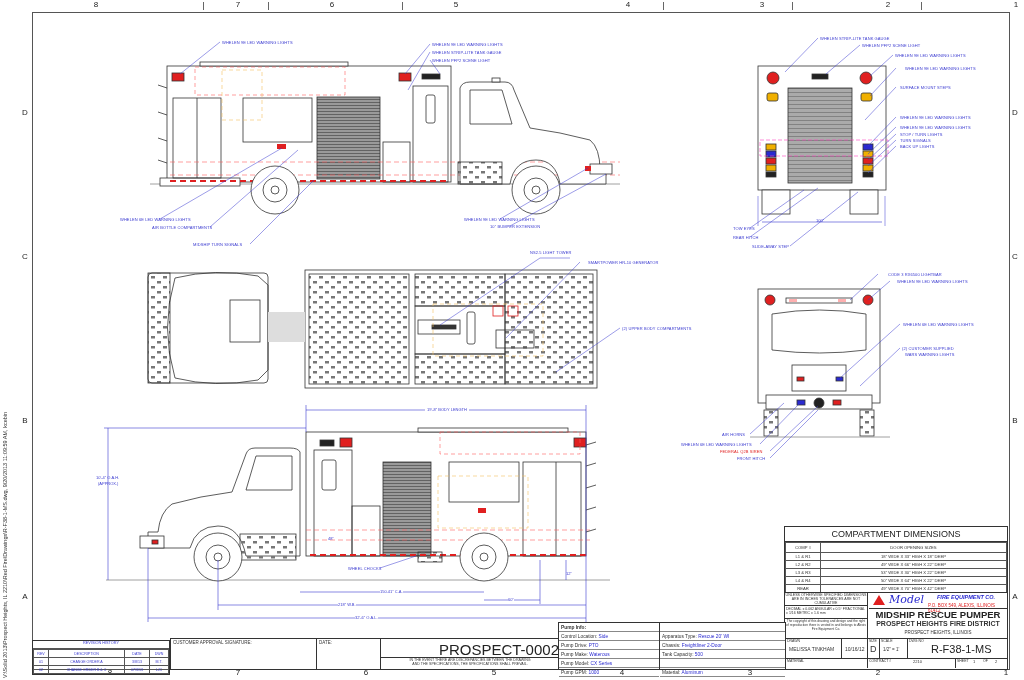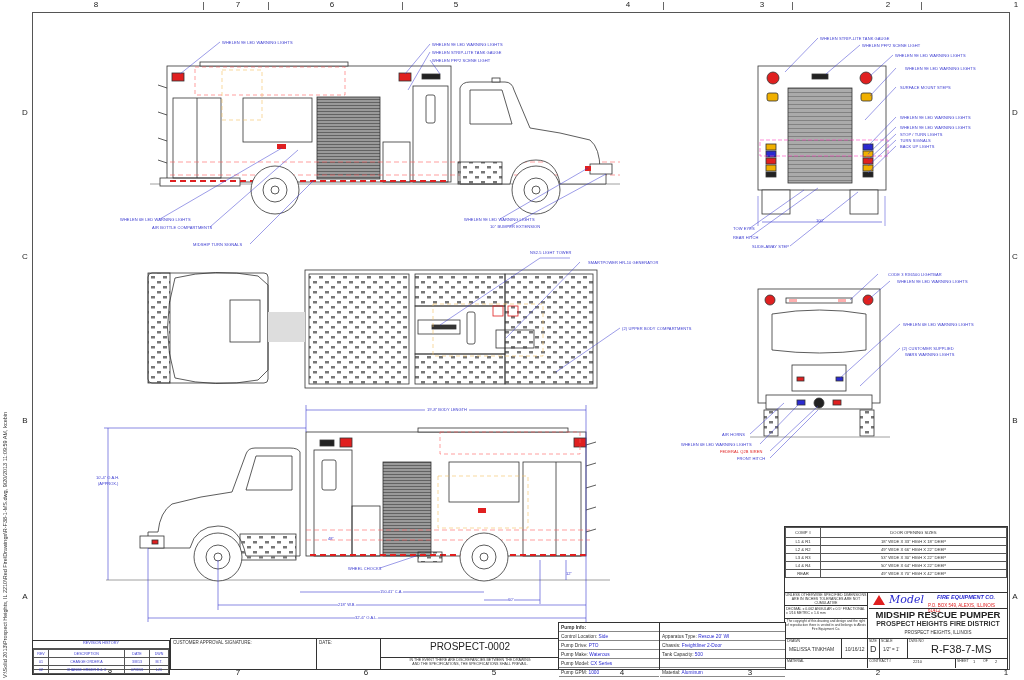--- a/index.html
+++ b/index.html
@@ -345,20 +345,21 @@
 <div class="dim" style="left:98px;top:481px">(APPROX.)</div>
 <div class="dim" style="left:380px;top:589px;background:#fff">150.41" C.A.</div>
 <div class="dim" style="left:338px;top:602px;background:#fff">218" W.B.</div>
 <div class="dim" style="left:355px;top:615px;background:#fff">32'-6" O.A.L.</div>
 <div class="dim" style="left:508px;top:597px;background:#fff">60"</div>
 <div class="dim" style="left:566px;top:571px">12"</div>
 <div class="dim" style="left:328px;top:536px">48"</div>
 <div class="callout" style="left:348px;top:566px">WHEEL CHOCKS</div>
 
 <div class="tb" style="left:784px;top:526px;width:222px;height:66px">
+  <div style="text-align:center;font-size:9px;padding:2px 0;border-bottom:1px solid #333">COMPARTMENT DIMENSIONS</div>
   <table class="cd" style="width:100%">
     <tbody>
         <tr style="height:10px">
       <td style="width:30px">COMP #</td>
       <td>DOOR OPENING SIZES</td>
     </tr>
     <tr>
           <td>L1 &amp; R1</td>
           <td>18" WIDE X 33" HIGH X 18" DEEP</td>
         </tr>
@@ -403,21 +404,21 @@
   <div class="abs" style="left:56px;top:45px;height:20px;border-left:1px solid #333"></div>
   <div class="tbcell" style="left:60px;top:53px;font-size:5px">10/16/12</div>
   <div class="abs" style="left:82px;top:45px;height:30px;border-left:1px solid #333"></div>
   <div class="tbcell" style="left:84px;top:46px;font-size:3.5px">SIZE</div>
   <div class="tbcell" style="left:85px;top:51px;font-size:9px">D</div>
   <div class="abs" style="left:94px;top:45px;height:20px;border-left:1px solid #333"></div>
   <div class="tbcell" style="left:96px;top:46px;font-size:3.5px">SCALE</div>
   <div class="tbcell" style="left:98px;top:54px;font-size:4.5px">1/2" = 1'</div>
   <div class="abs" style="left:122px;top:45px;height:20px;border-left:1px solid #333"></div>
   <div class="tbcell" style="left:124px;top:46px;font-size:3.5px">DWG NO</div>
-  <div class="tbcell" style="left:146px;top:50px;font-size:11px;color:#222">R-F38-7-MS</div>
+  <div class="tbcell" style="left:146px;top:50px;font-size:11px;color:#222">R-F38-1-MS</div>
   <div class="abs" style="left:0;top:65px;width:222px;border-top:1px solid #333"></div>
   <div class="tbcell" style="left:2px;top:66px;font-size:3.5px">MATERIAL</div>
   <div class="tbcell" style="left:84px;top:66px;font-size:3.5px">CONTRACT #</div>
   <div class="tbcell" style="left:128px;top:66px;font-size:4px">2210</div>
   <div class="abs" style="left:170px;top:65px;height:10px;border-left:1px solid #333"></div>
   <div class="tbcell" style="left:172px;top:66px;font-size:3.5px">SHEET</div>
   <div class="tbcell" style="left:188px;top:66px;font-size:4px">1</div>
   <div class="tbcell" style="left:198px;top:66px;font-size:3.5px">OF</div>
   <div class="tbcell" style="left:210px;top:66px;font-size:4px">2</div>
 </div>
@@ -449,21 +450,21 @@
 </div>
 
 <div class="tb" style="left:170px;top:638px;width:146px;height:30px">
   <div class="tbcell" style="left:2px;top:1px;font-size:4.5px">CUSTOMER APPROVAL SIGNATURE:</div>
 </div>
 <div class="tb" style="left:316px;top:638px;width:64px;height:30px">
   <div class="tbcell" style="left:2px;top:1px;font-size:4.5px">DATE:</div>
 </div>
 
 <div class="tb" style="left:380px;top:638px;width:178px;height:30px">
-  <div class="abs" style="left:0;top:2px;width:178px;text-align:center;font-size:10px;color:#222">PROSPECT-0002</div>
+  <div class="abs" style="left:0;top:2px;width:178px;text-align:right;font-size:15px;color:#222">PROSPECT-0002</div>
   <div class="abs" style="left:0;top:18px;width:178px;border-top:1px solid #333"></div>
   <div class="abs" style="left:0;top:19px;width:178px;text-align:center;font-size:3.6px;color:#333">IN THE EVENT THERE ARE DISCREPANCIES BETWEEN THE DRAWING</div>
   <div class="abs" style="left:0;top:23px;width:178px;text-align:center;font-size:3.6px;color:#333">AND THE SPECIFICATIONS, THE SPECIFICATIONS SHALL PREVAIL.</div>
 </div>
 
 <div class="tb" style="left:558px;top:622px;width:226px;height:46px">
   <div class="abs" style="left:0;top:0;width:100px;">
     <table class="pi" style="width:100%">
       <tbody>
           <tr>

